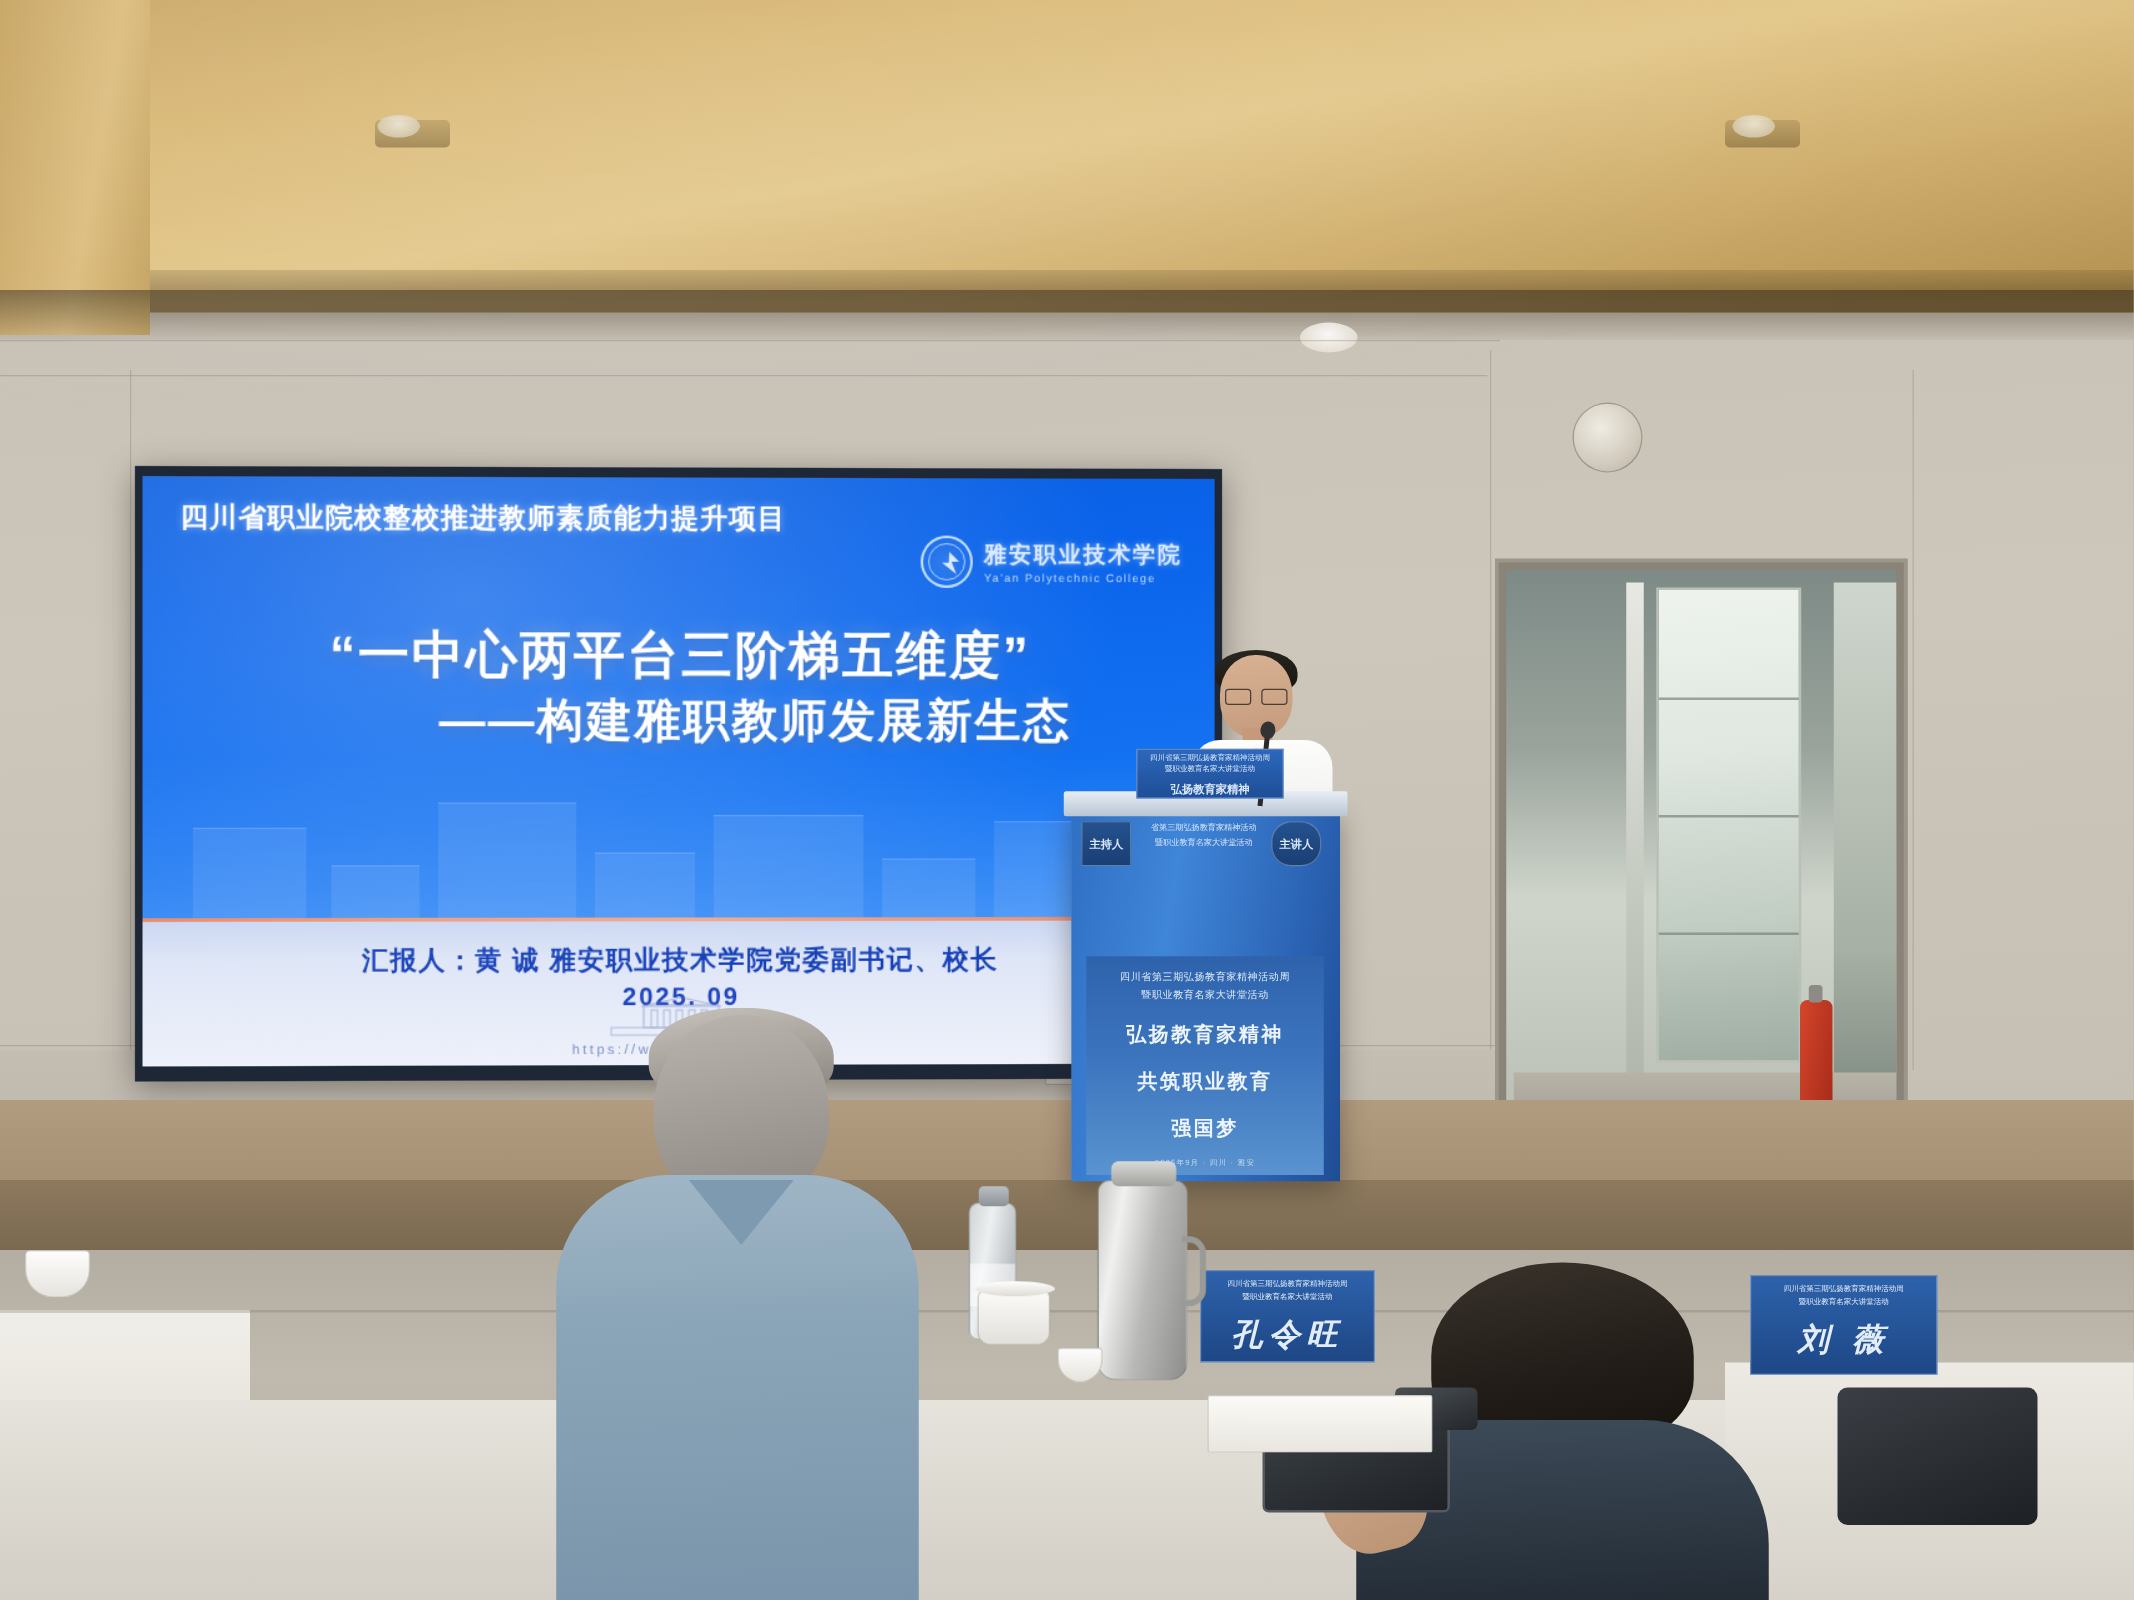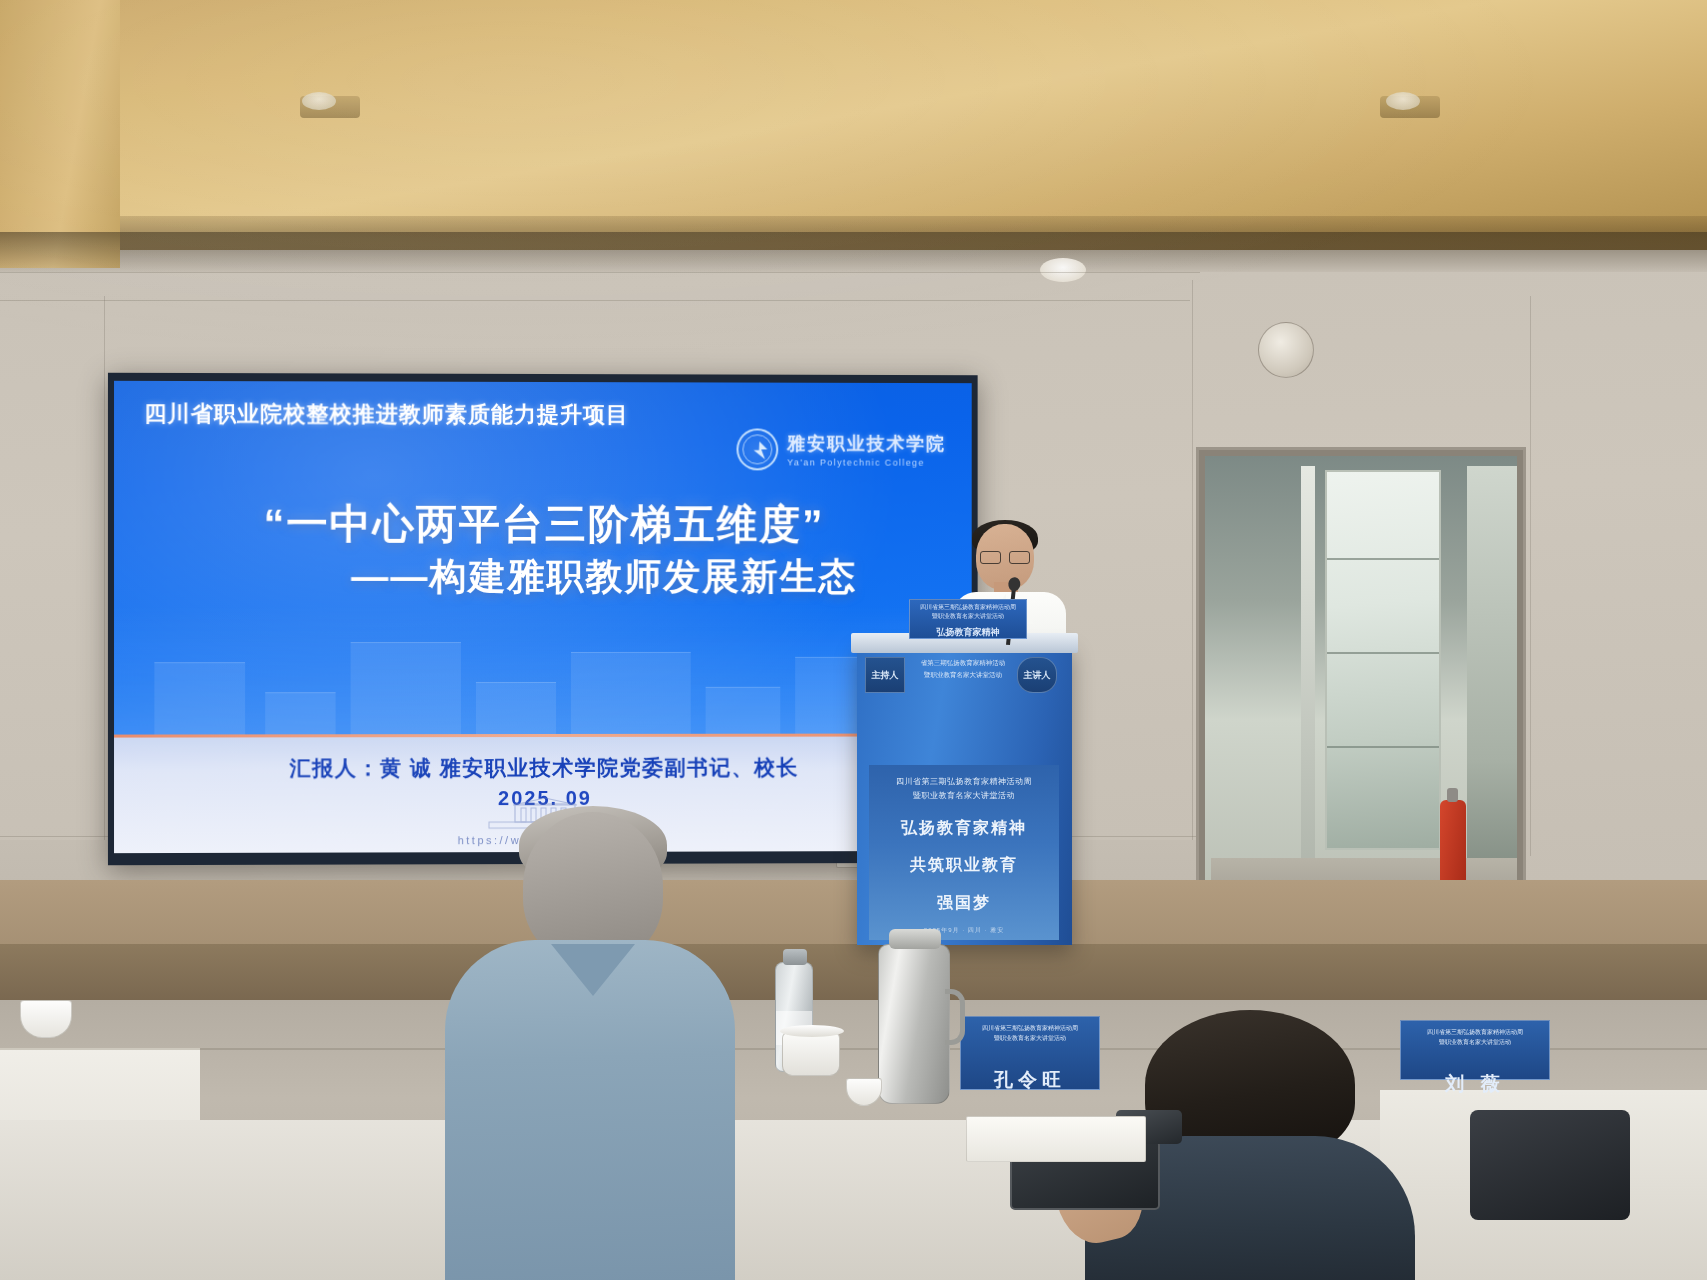--- a/index.html
+++ b/index.html
@@ -362,22 +362,23 @@
     background:linear-gradient(170deg,#d6b193,#bb9474);
     transform:rotate(-14deg);
   }
   .nameplate {
     position:absolute; background:linear-gradient(180deg,#2d62ab,#1e4786);
     border:1px solid rgba(205,222,246,.45);
     color:#e3edfa; text-align:center; padding-top:6px;
   }
   .nameplate .np-small { font-size:6px; line-height:1.7; display:block; }
   .nameplate .np-name {
-    font-size:19px; font-weight:bold; letter-spacing:5px; display:block; margin-top:24px;
+    font-size:25px; font-weight:bold; letter-spacing:5px; display:block; margin-top:8px;
     font-family:"DejaVu Serif", serif;
+    font-style:italic;
   }
   .thermos {
     position:absolute; width:72px; height:160px; border-radius:10px 10px 14px 14px;
     background:linear-gradient(100deg,#c8c9c6 0%, #f1f1ef 22%, #b9bab7 55%, #8e8f8c 100%);
     border:1px solid rgba(110,108,102,.5);
   }
   .thermos .lid {
     position:absolute; left:10px; top:-16px; width:52px; height:20px; border-radius:6px;
     background:linear-gradient(180deg,#d9dad7,#a2a39f);
   }
@@ -593,21 +594,21 @@
     <div class="a2-body"></div>
     <div class="a2-hand"></div>
   </div>
 
   <div class="nameplate" style="left:960px; top:1016px; width:140px; height:74px;">
     <span class="np-small">四川省第三期弘扬教育家精神活动周</span>
     <span class="np-small">暨职业教育名家大讲堂活动</span>
     <span class="np-name">孔令旺</span>
   </div>
 
-  <div class="nameplate" style="left:1400px; top:1020px; width:150px; height:60px;">
+  <div class="nameplate" style="left:1400px; top:1020px; width:150px; height:80px;">
     <span class="np-small">四川省第三期弘扬教育家精神活动周</span>
     <span class="np-small">暨职业教育名家大讲堂活动</span>
     <span class="np-name">刘 薇</span>
   </div>
 
   <div class="thermos" style="left:878px; top:944px;">
     <div class="lid"></div>
       <div class="handle"></div>
   </div>
   <div class="bottle" style="left:775px; top:962px;">

